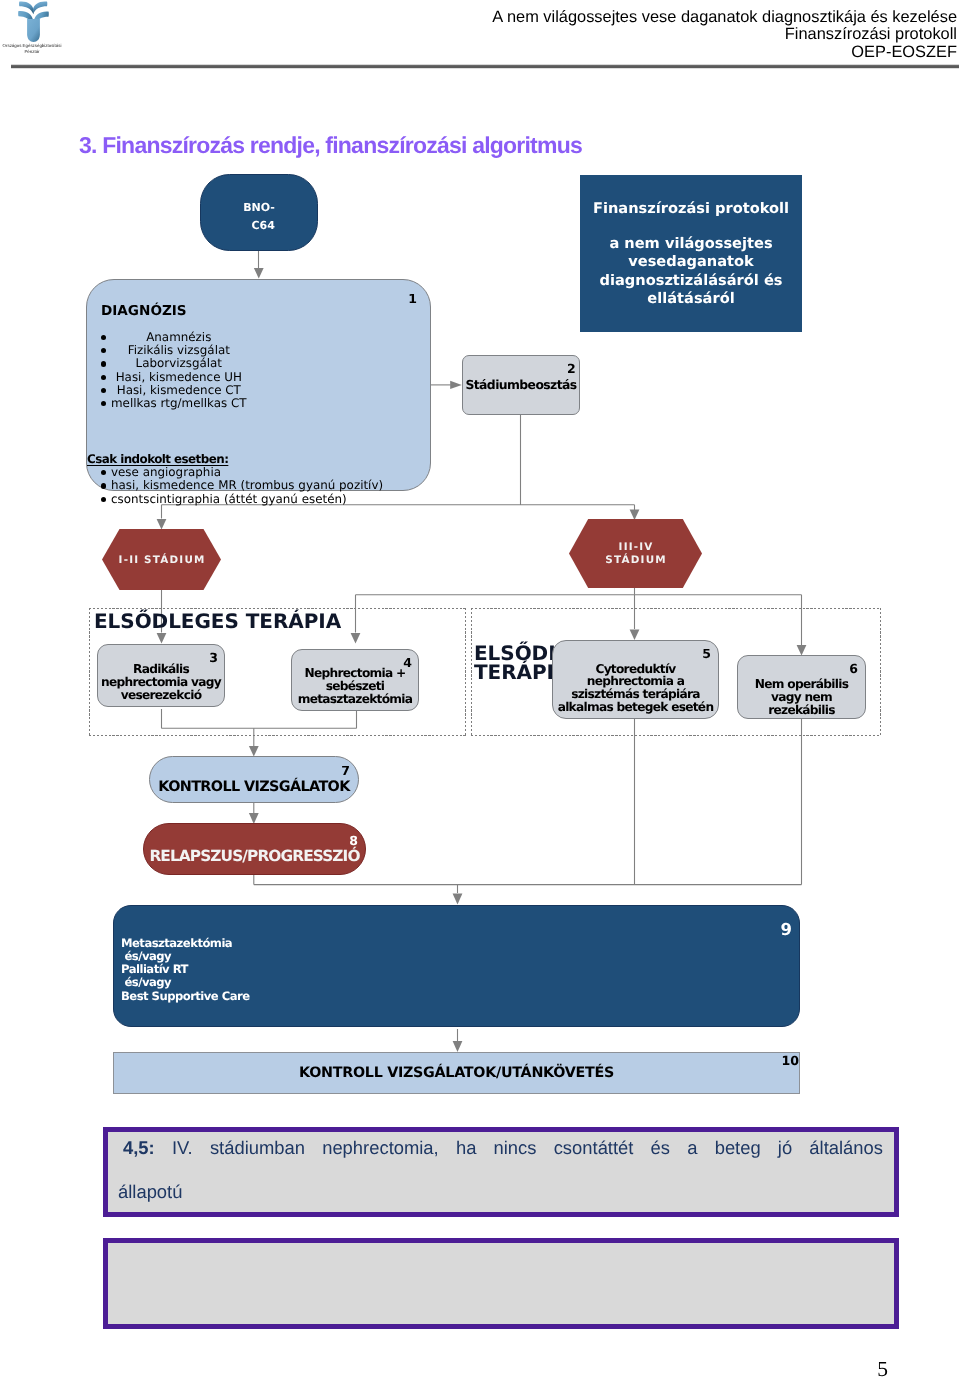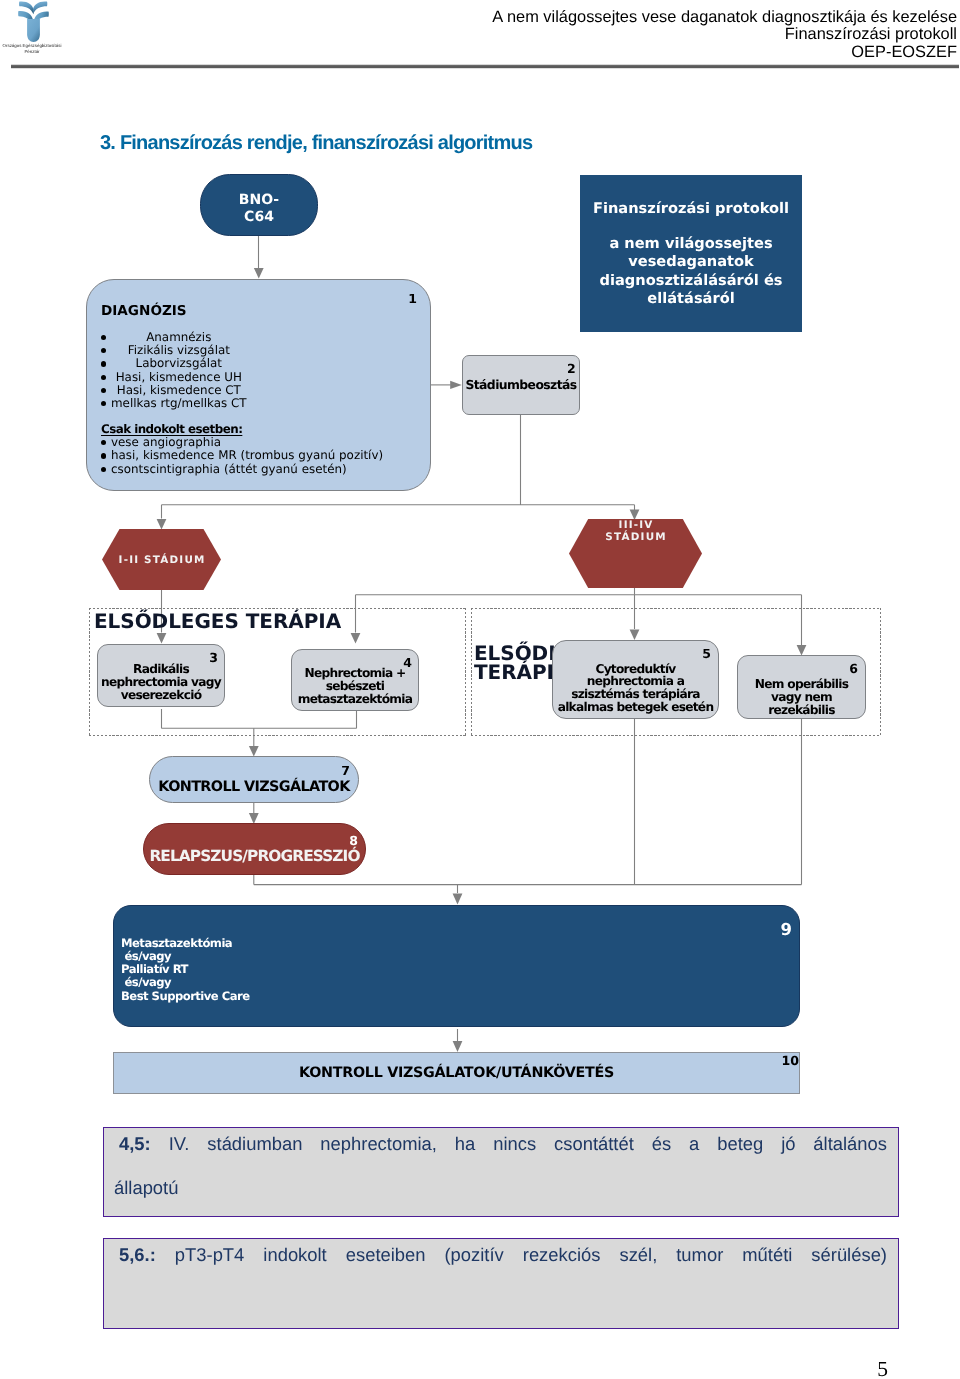--- a/index.html
+++ b/index.html
@@ -13,34 +13,34 @@
   #logo{left:18px;top:0px;width:44px;height:46px;}
   #logo-caption{left:2px;top:42.5px;width:60px;text-align:center;font-family:"Liberation Sans",sans-serif;
       font-size:4.4px;line-height:6.2px;color:#1a1a1a;white-space:nowrap;}
   #doc-title{right:3px;top:8.5px;text-align:right;font-family:"Liberation Sans",sans-serif;
       font-size:16.4px;line-height:17.6px;color:#000;white-space:nowrap;}
   #head-rule{left:11px;top:64px;width:948px;height:5px;
       background:linear-gradient(to bottom,#ffffff 0px,#b0b0b0 1px,#5a5a5a 1.6px,#5a5a5a 3.6px,#bdbdbd 4px,#fdfdfd 5px);}
 
   
   #section-title{left:79px;top:132px;font-family:"Liberation Sans",sans-serif;font-weight:bold;
-      font-size:20px;color:#0369a1;letter-spacing:-0.78px;margin-left:21px;}
+      font-size:23px;color:#8b5cf6;letter-spacing:-0.78px;}
 
   
   .node{position:absolute;box-sizing:border-box;display:flex;align-items:center;justify-content:center;
       text-align:center;font-weight:bold;line-height:1.18;}
   .node div,.node span{white-space:nowrap;}
   .bli{position:relative;padding-left:24px;}
   .bdot{position:absolute;left:14px;top:50%;margin-top:-2.6px;width:5.2px;height:5.2px;
       border-radius:50%;background:#000;display:block;}
   .num{position:absolute;font-weight:bold;font-size:12.5px;color:#000;line-height:1;}
   .numw{color:#fff;}
 
-  #n-bno{left:200px;top:174px;width:118px;height:62px;border-radius:29.5px;background:#1F4E79;
-      border:1px solid #17375E;color:#fff;font-size:14px;line-height:17.5px;padding-top:8px;}
+  #n-bno{left:200px;top:174px;width:118px;height:77px;border-radius:29.5px;background:#1F4E79;
+      border:1px solid #17375E;color:#fff;font-size:11px;line-height:17.5px;padding-top:8px;text-align:right;}
   #n-protocol{left:580px;top:175px;width:222px;height:157px;background:#1F4E79;color:#fff;
       font-size:14.6px;line-height:18.6px;padding:25px 6px 0 6px;align-items:flex-start;}
   #n-diag{left:86px;top:279px;width:345px;height:212px;border-radius:28px;background:#B8CDE5;
       border:1px solid #7f8286;}
   #n-stage{left:462px;top:355px;width:118px;height:60px;border-radius:7px;background:#D1D5DB;
       border:1px solid #7f8286;color:#000;font-size:12.4px;letter-spacing:-0.6px;}
   #n-hexL{left:102px;top:529px;width:119px;height:61px;}
   #n-hexR{left:569px;top:519px;width:133px;height:69px;}
   #b3{left:97px;top:644px;width:128px;height:63px;padding-bottom:4px;}
   #b4{left:291px;top:649px;width:128px;height:62px;padding-bottom:4px;}
@@ -68,21 +68,21 @@
         repeating-linear-gradient(to bottom,#7d7d7d 0 2.2px,transparent 2.2px 3.9px);
       background-size:100% 1px,100% 1px,1px 100%,1px 100%;
       background-position:0 0,0 100%,0 0,100% 0;
       background-repeat:no-repeat;}
   #dash1{left:89px;top:608px;width:377px;height:128px;}
   #dash2{left:471px;top:608px;width:410px;height:128px;}
   .tlabel{position:absolute;font-weight:bold;font-size:20px;color:#0f172a;line-height:16.5px;
       font-family:"DejaVu Sans",sans-serif;letter-spacing:-0.05px;white-space:nowrap;}
 
   
-  .note{position:absolute;background:#D9D9D9;border:1px solid #4c1d95;box-sizing:border-box;
+  .note{position:absolute;background:#D9D9D9;border:5px solid #4c1d95;box-sizing:border-box;
       color:#1F3864;font-family:"Liberation Sans",sans-serif;font-size:18.4px;line-height:44px;
       padding:0px 11px 0 10px;}
   .note>div:first-child{margin-top:-6px;}
   .note .jline{text-align:justify;text-align-last:justify;white-space:normal;}
   .note .lline{text-align:left;}
   .note b{font-weight:bold;}
   .note b::after{content:"\00a0";}
   #note1{left:103px;top:1127px;width:796px;height:90px;}
   #note2{left:103px;top:1238px;width:796px;height:91px;}
   .note .jline{padding-left:5px;}
@@ -200,42 +200,42 @@
       <div style="position:absolute;left:14px;top:23px;font-weight:bold;font-size:13.6px;color:#000;">DIAGNÓZIS</div>
       <div style="position:absolute;left:0px;top:51px;font-size:11.9px;color:#000;line-height:13.2px;text-align:center;font-weight:normal;">
         <div class="bli"><i class="bdot"></i><span>Anamnézis</span></div>
         <div class="bli"><i class="bdot"></i><span>Fizikális vizsgálat</span></div>
         <div class="bli"><i class="bdot"></i><span>Laborvizsgálat</span></div>
         <div class="bli"><i class="bdot"></i><span>Hasi, kismedence UH</span></div>
         <div class="bli"><i class="bdot"></i><span>Hasi, kismedence CT</span></div>
         <div class="bli"><i class="bdot"></i><span>mellkas rtg/mellkas CT</span></div>
       </div>
       <div style="position:absolute;left:0px;top:143px;font-size:11.9px;color:#000;line-height:13.2px;text-align:left;font-weight:normal;">
-        <div style="padding-left:14px;font-weight:bold;letter-spacing:-0.55px;"><span style="text-decoration:underline;text-underline-offset:1.5px;text-decoration-thickness:1.1px;">Csak indokolt esetben:</span></div>
+        <div style="font-weight:bold;letter-spacing:-0.55px;margin-top:30px;"><span style="text-decoration:underline;text-underline-offset:1.5px;text-decoration-thickness:1.1px;">Csak indokolt esetben:</span></div>
         <div class="bli"><i class="bdot"></i><span>vese angiographia</span></div>
         <div class="bli"><i class="bdot"></i><span>hasi, kismedence MR (trombus gyanú pozitív)</span></div>
         <div class="bli"><i class="bdot"></i><span>csontscintigraphia (áttét gyanú esetén)</span></div>
       </div>
     </div>
   </div>
 <div class="node" id="n-stage">
     <div class="num" style="right:4px;top:6.5px;font-size:12.5px;">2</div>
     <span>Stádiumbeosztás</span>
   </div>
 <div class="abs" id="n-hexL">
  <svg width="119" height="61" viewBox="0 0 119 61" style="position:absolute;left:0;top:0">
   <polygon points="0,30.5 17.5,0 101.5,0 119,30.5 101.5,61 17.5,61" fill="#943B36"></polygon>
  </svg>
  <div style="position:absolute;left:0;top:0;width:119px;height:61px;display:flex;align-items:center;justify-content:center;color:#F2F2F2;font-weight:bold;font-size:10.4px;letter-spacing:1.2px;text-indent:1.2px;">I-II STÁDIUM</div>
 </div>
 <div class="abs" id="n-hexR">
  <svg width="133" height="69" viewBox="0 0 133 69" style="position:absolute;left:0;top:0">
   <polygon points="0,34.5 19.2,0 113.8,0 133,34.5 113.8,69 19.2,69" fill="#943B36"></polygon>
  </svg>
- <div style="position:absolute;left:0;top:0;width:133px;height:69px;display:flex;flex-direction:column;align-items:center;justify-content:flex-start;color:#F2F2F2;font-weight:bold;font-size:10.4px;line-height:12.1px;letter-spacing:1.2px;text-indent:1.2px;">
+ <div style="position:absolute;left:0;top:0;width:133px;height:69px;display:flex;flex-direction:column;align-items:center;justify-content:center;color:#F2F2F2;font-weight:bold;font-size:10.4px;line-height:12.1px;letter-spacing:1.2px;text-indent:1.2px;">
   <div>III-IV</div>
   <div>STÁDIUM</div>
  </div>
 </div>
 <div class="node graybox" id="b3">
     <div class="num" style="right:6px;top:7px;letter-spacing:0;">3</div>
     <div>
       <div>Radikális</div>
       <div>nephrectomia vagy</div>
       <div>veserezekció</div>
@@ -286,15 +286,14 @@
   </div>
 <div class="node" id="b10">
     <div class="num" style="right:0px;top:2px;font-size:12.6px;letter-spacing:0;">10</div>
     <span>KONTROLL VIZSGÁLATOK/UTÁNKÖVETÉS</span>
   </div>
 <div class="note" id="note1">
     <div class="jline"><b>4,5:</b><span>IV. stádiumban nephrectomia, ha nincs csontáttét és a beteg jó általános</span></div>
     <div class="lline">állapotú</div>
   </div>
 <div class="note" id="note2">
-    <div class="jline"><b>5,6.:</b><span>pT3-pT4 indokolt eseteiben (pozitív rezekciós szél, tumor műtéti sérülése)</span></div>
   </div>
 <div class="abs" id="pageno">5</div>
 
 </body></html>

